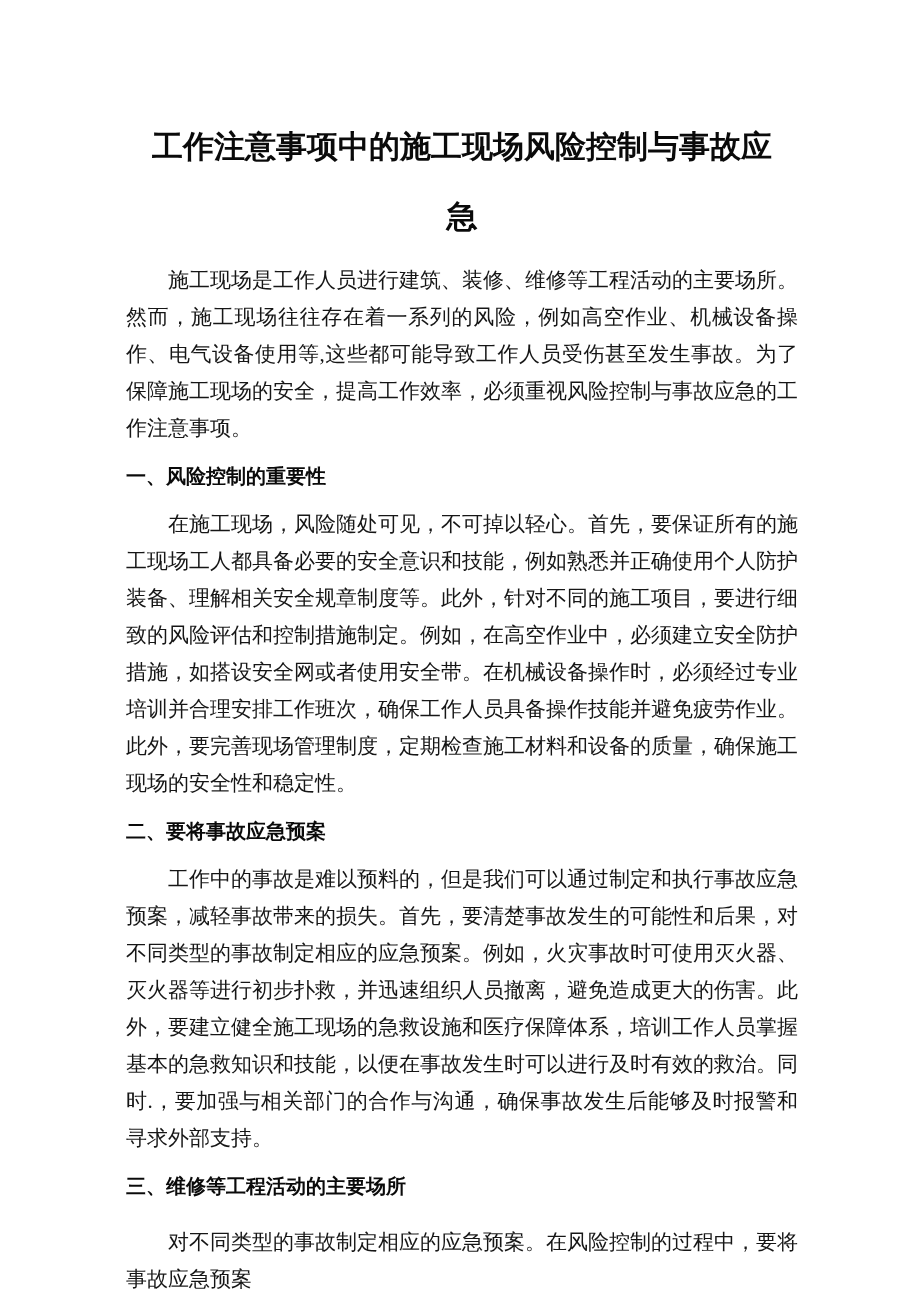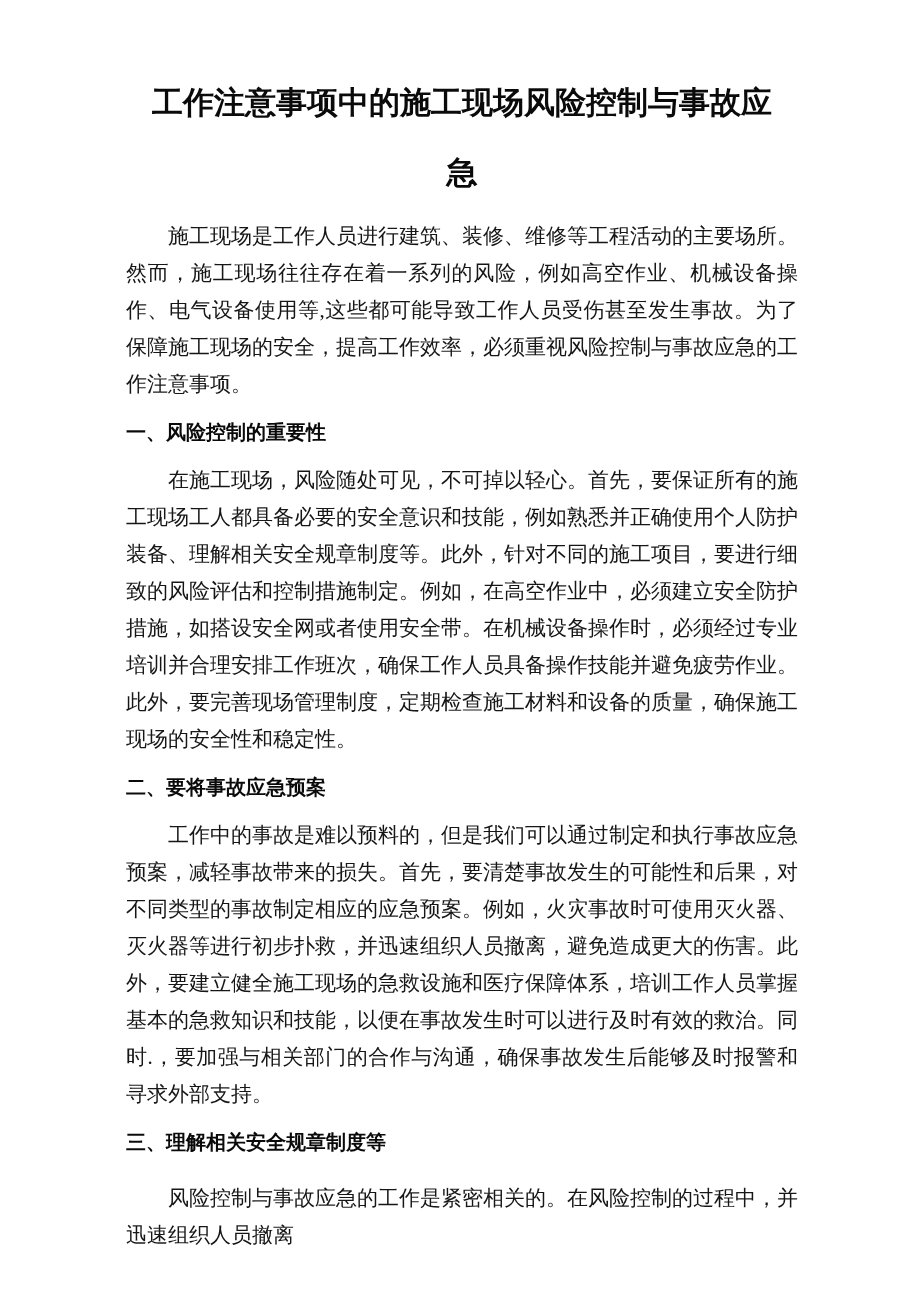--- a/index.html
+++ b/index.html
@@ -10,21 +10,21 @@
   .page {
     position: relative;
     width: 920px;
     height: 1301px;
     background: #ffffff;
     overflow: hidden;
   }
   .content {
     width: 672px;
     margin-left: 126px;
-    padding-top: 68px;
+    padding-top: 112px;
   }
   .doc-title {
     font-family: "Liberation Sans", "DejaVu Sans", sans-serif;
     font-weight: 700;
     font-size: 31px;
     line-height: 70px;
     color: #0a0a0a;
     text-align: center;
     max-width: 622px;
     margin: 0 auto;
@@ -63,17 +63,17 @@
     <h1 class="doc-title">工作注意事项中的施工现场风险控制与事故应急</h1>
 
     <p class="body-para">施工现场是工作人员进行建筑、装修、维修等工程活动的主要场所。然而，施工现场往往存在着一系列的风险，例如高空作业、机械设备操作、电气设备使用等,这些都可能导致工作人员受伤甚至发生事故。为了保障施工现场的安全，提高工作效率，必须重视风险控制与事故应急的工作注意事项。</p>
 
     <h2 class="sec-heading">一、风险控制的重要性</h2>
     <p class="body-para sec-body">在施工现场，风险随处可见，不可掉以轻心。首先，要保证所有的施工现场工人都具备必要的安全意识和技能，例如熟悉并正确使用个人防护装备、理解相关安全规章制度等。此外，针对不同的施工项目，要进行细致的风险评估和控制措施制定。例如，在高空作业中，必须建立安全防护措施，如搭设安全网或者使用安全带。在机械设备操作时，必须经过专业培训并合理安排工作班次，确保工作人员具备操作技能并避免疲劳作业。此外，要完善现场管理制度，定期检查施工材料和设备的质量，确保施工现场的安全性和稳定性。</p>
 
     <h2 class="sec-heading">二、要将事故应急预案</h2>
     <p class="body-para sec-body">工作中的事故是难以预料的，但是我们可以通过制定和执行事故应急预案，减轻事故带来的损失。首先，要清楚事故发生的可能性和后果，对不同类型的事故制定相应的应急预案。例如，火灾事故时可使用灭火器、灭火器等进行初步扑救，并迅速组织人员撤离，避免造成更大的伤害。此外，要建立健全施工现场的急救设施和医疗保障体系，培训工作人员掌握基本的急救知识和技能，以便在事故发生时可以进行及时有效的救治。同时.，要加强与相关部门的合作与沟通，确保事故发生后能够及时报警和寻求外部支持。</p>
 
-    <h2 class="sec-heading">三、理解相关安全规章制度等</h2>
-    <p class="body-para sec-body last-body">风险控制与事故应急的工作是紧密相关的。在风险控制的过程中，并迅速组织人员撤离</p>
+    <h2 class="sec-heading">三、维修等工程活动的主要场所</h2>
+    <p class="body-para sec-body last-body">对不同类型的事故制定相应的应急预案。在风险控制的过程中，要将事故应急预案</p>
 
   </div>
 </div>
 
 </body></html>

